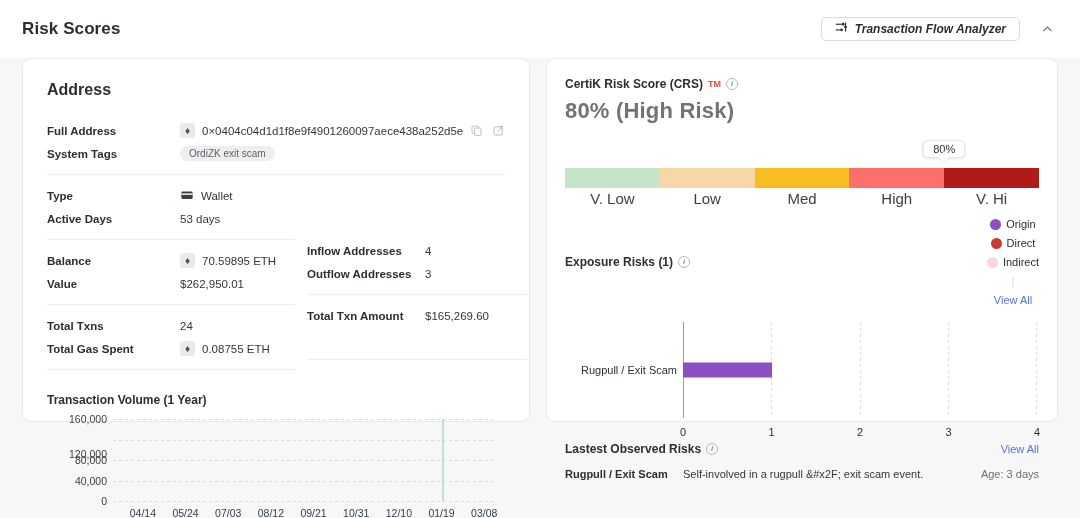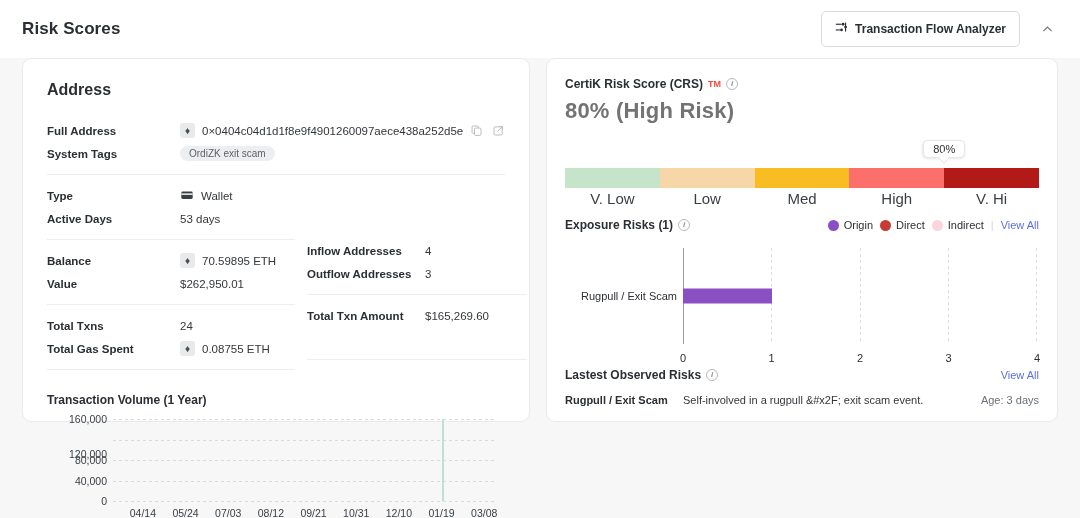--- a/index.html
+++ b/index.html
@@ -25,30 +25,31 @@
     color: #2b2f33;
     letter-spacing: .1px;
   }
   .header-actions {
     margin-left: auto;
     display: flex;
     align-items: center;
     gap: 10px;
   }
   .btn {
-    height: 36px;
+    height: 24px;
     border-radius: 5px;
     display: inline-flex;
     align-items: center;
     gap: 7px;
     padding: 0 13px;
     font-size: 12px;
     font-weight: bold;
     cursor: pointer;
     white-space: nowrap;
+    font-style: italic;
   }
   .btn-outline {
     background: #fff;
     border: 1px solid #d9dadd;
     color: #2b2f33;
   }
   .btn-primary {
     background: #ee4a3b;
     border: 1px solid #ee4a3b;
     color: #ffffff;
@@ -229,21 +230,21 @@
   .meter-seg { flex: 1 1 0; height: 20px; }
   .meter-labels { position: absolute; top: 50px; left: 0; right: 0; display: flex; }
   .meter-label { flex: 1 1 0; text-align: center; font-size: 15px; color: #3a3f44; }
 
   
   .row-head {
     display: flex; align-items: center;
     margin-top: 26px;
   }
   .row-head-title { font-size: 12px; font-weight: bold; display: flex; align-items: center; gap: 5px; }
-  .legend { margin-left: auto; display: flex; align-items: center; gap: 7px; font-size: 11px; color: #2b2f33; }
+  .legend { margin-left: auto; display: flex; align-items: center; gap: 7px; font-size: 11px; color: #2b2f33; flex-direction: column; }
   .legend-item { display: flex; align-items: center; gap: 5px; }
   .dot { width: 11px; height: 11px; border-radius: 50%; display: inline-block; }
   .legend-sep { color: #d4d6d9; }
   .link { color: #5b6ee8; font-size: 11px; cursor: pointer; }
 
   .expchart { position: relative; height: 128px; margin-top: 6px; }
   .expplot { position: absolute; left: 118px; right: 2px; top: 10px; bottom: 22px; }
   .vgrid { position: absolute; top: 0; bottom: 0; width: 1px;
            background-image: linear-gradient(to bottom,#d9dbde 0 3px, transparent 3px 6px);
            background-size: 1px 6px; }

